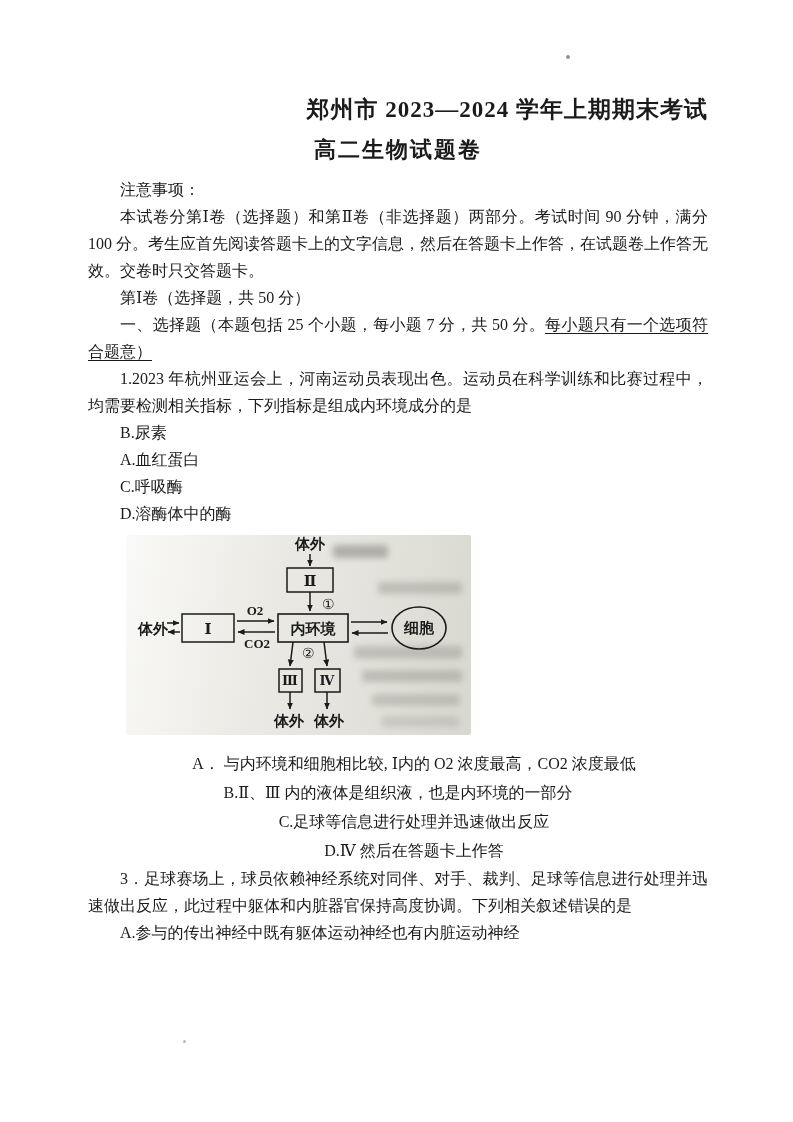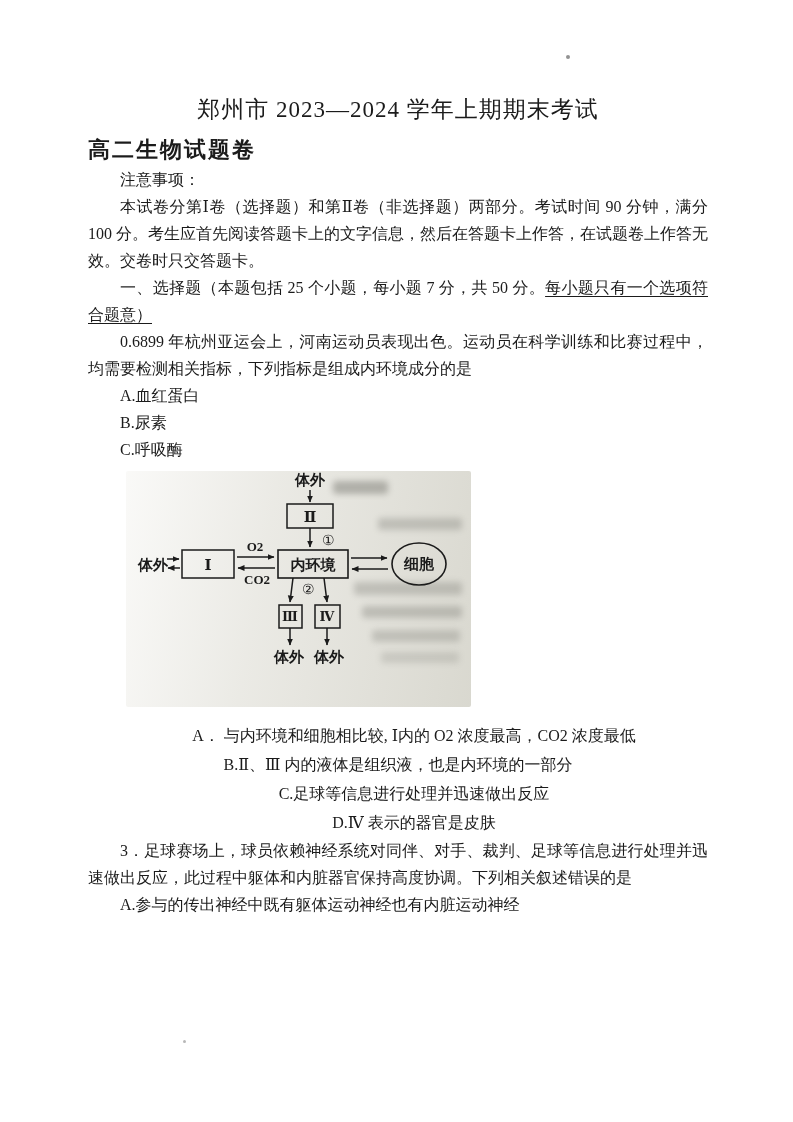--- a/index.html
+++ b/index.html
@@ -6,37 +6,37 @@
   html,body { width:793px; height:1122px; }
   body {
     position:relative;
     background:#ffffff;
     font-family:"Liberation Serif","DejaVu Serif",serif;
     color:#1b1b1b;
     overflow:hidden;
   }
   .page { position:absolute; left:88px; top:94px; width:620px; }
   .title {
-    font-size:23px; font-weight:normal; text-align:center; line-height:32px;
+    font-size:23px; font-weight:bold; text-align:right; line-height:32px;
     letter-spacing:1px;
   }
   .subtitle {
-    font-size:22px; font-weight:bold; line-height:32px;
+    font-size:22px; font-weight:bold; text-align:center; line-height:32px;
     margin-top:8px; letter-spacing:2px;
   }
   p { font-size:16px; line-height:27px; }
-  .first { }
+  .first { margin-top:10px; }
   .indent { text-indent:2em; }
   .just { text-align:justify; }
   .ul { text-decoration:underline; text-underline-offset:3px; }
   .opts-wide p { line-height:29px;text-align:center; }
 
   
   .diagram {
-    position:relative; width:345px; height:236px;
+    position:relative; width:345px; height:200px;
     margin:8px 0 14px 38px;
   }
   .scan-wash {
     position:absolute; inset:0;
     background:linear-gradient(100deg,
       rgba(240,239,234,0.35) 0%,
       rgba(228,227,220,0.75) 40%,
       rgba(215,214,205,0.95) 100%);
     border-radius:2px;
   }
@@ -67,27 +67,29 @@
 <body>
 
 <div class="page">
 
   <div class="title">郑州市 2023—2024 学年上期期末考试</div>
   <div class="subtitle">高二生物试题卷</div>
 
   <p class="indent first">注意事项：</p>
   <p class="indent just">本试卷分第Ⅰ卷（选择题）和第Ⅱ卷（非选择题）两部分。考试时间 90 分钟，满分 100 分。考生应首先阅读答题卡上的文字信息，然后在答题卡上作答，在试题卷上作答无效。交卷时只交答题卡。</p>
 
+  <p class="indent">第Ⅰ卷（选择题，共 50 分）</p>
 
   <p class="indent just"><span>一、选择题（本题包括 25 个小题，每小题 7 分，共 50 分。</span><span class="ul">每小题只有一个选项符合题意）</span></p>
 
-  <p class="indent just">0.6899 年杭州亚运会上，河南运动员表现出色。运动员在科学训练和比赛过程中，均需要检测相关指标，下列指标是组成内环境成分的是</p>
+  <p class="indent just">1.2023 年杭州亚运会上，河南运动员表现出色。运动员在科学训练和比赛过程中，均需要检测相关指标，下列指标是组成内环境成分的是</p>
+  <p class="indent">B.尿素</p>
   <p class="indent">A.血红蛋白</p>
-  <p class="indent">B.尿素</p>
   <p class="indent">C.呼吸酶</p>
+  <p class="indent">D.溶酶体中的酶</p>
 
 
   <div class="diagram">
     <div class="scan-wash"></div>
     <div class="smudge sm1"></div>
     <div class="smudge sm2"></div>
     <div class="smudge sm3"></div>
     <div class="smudge sm4"></div>
     <div class="smudge sm5"></div>
     <div class="smudge sm6"></div>
@@ -139,21 +141,21 @@
       <line x1="201" y1="157" x2="201" y2="174" stroke="#1b1b1b" stroke-width="1.5" marker-end="url(#ah)"></line>
       <text class="dlabel" x="163" y="191" text-anchor="middle" font-size="14">体外</text>
       <text class="dlabel" x="203" y="191" text-anchor="middle" font-size="14">体外</text>
     </svg>
   </div>
 
   <div class="opts-wide">
     <p class="indent just">A． 与内环境和细胞相比较, Ⅰ内的 O2 浓度最高，CO2 浓度最低</p>
     <p>B.Ⅱ、Ⅲ 内的液体是组织液，也是内环境的一部分</p>
     <p class="indent">C.足球等信息进行处理并迅速做出反应</p>
-    <p class="indent">D.Ⅳ 表示的器官是皮肤</p>
+    <p class="indent">D.Ⅳ 然后在答题卡上作答</p>
   </div>
 
   <p class="indent just">3．足球赛场上，球员依赖神经系统对同伴、对手、裁判、足球等信息进行处理并迅速做出反应，此过程中躯体和内脏器官保持高度协调。下列相关叙述错误的是</p>
   <p class="indent">A.参与的传出神经中既有躯体运动神经也有内脏运动神经</p>
 
 </div>
 
 <div class="speck sp1"></div>
 <div class="speck sp2"></div>
 

